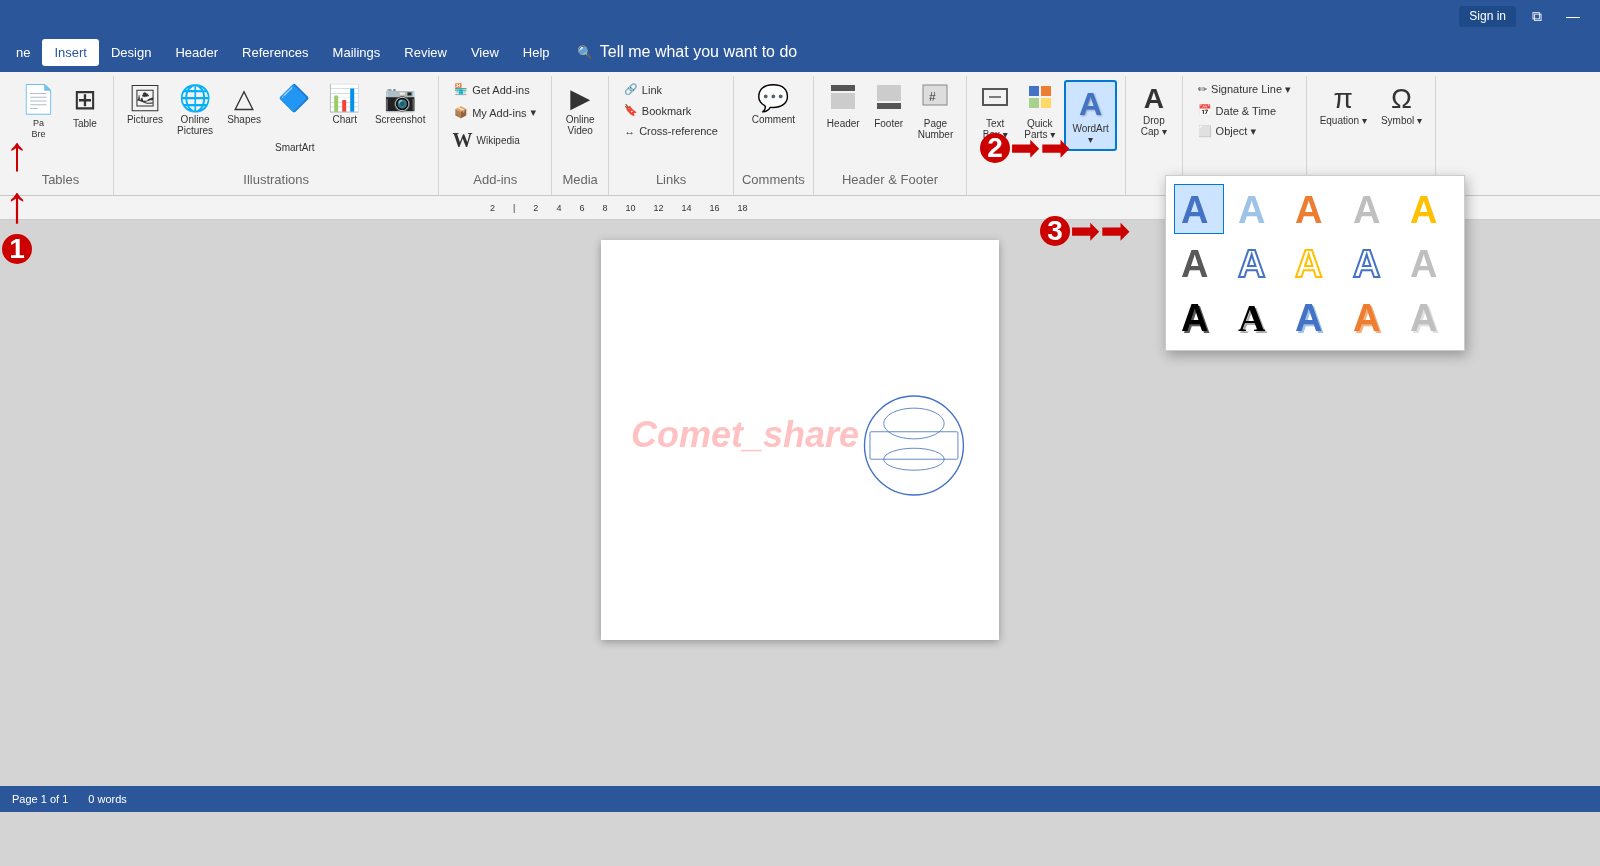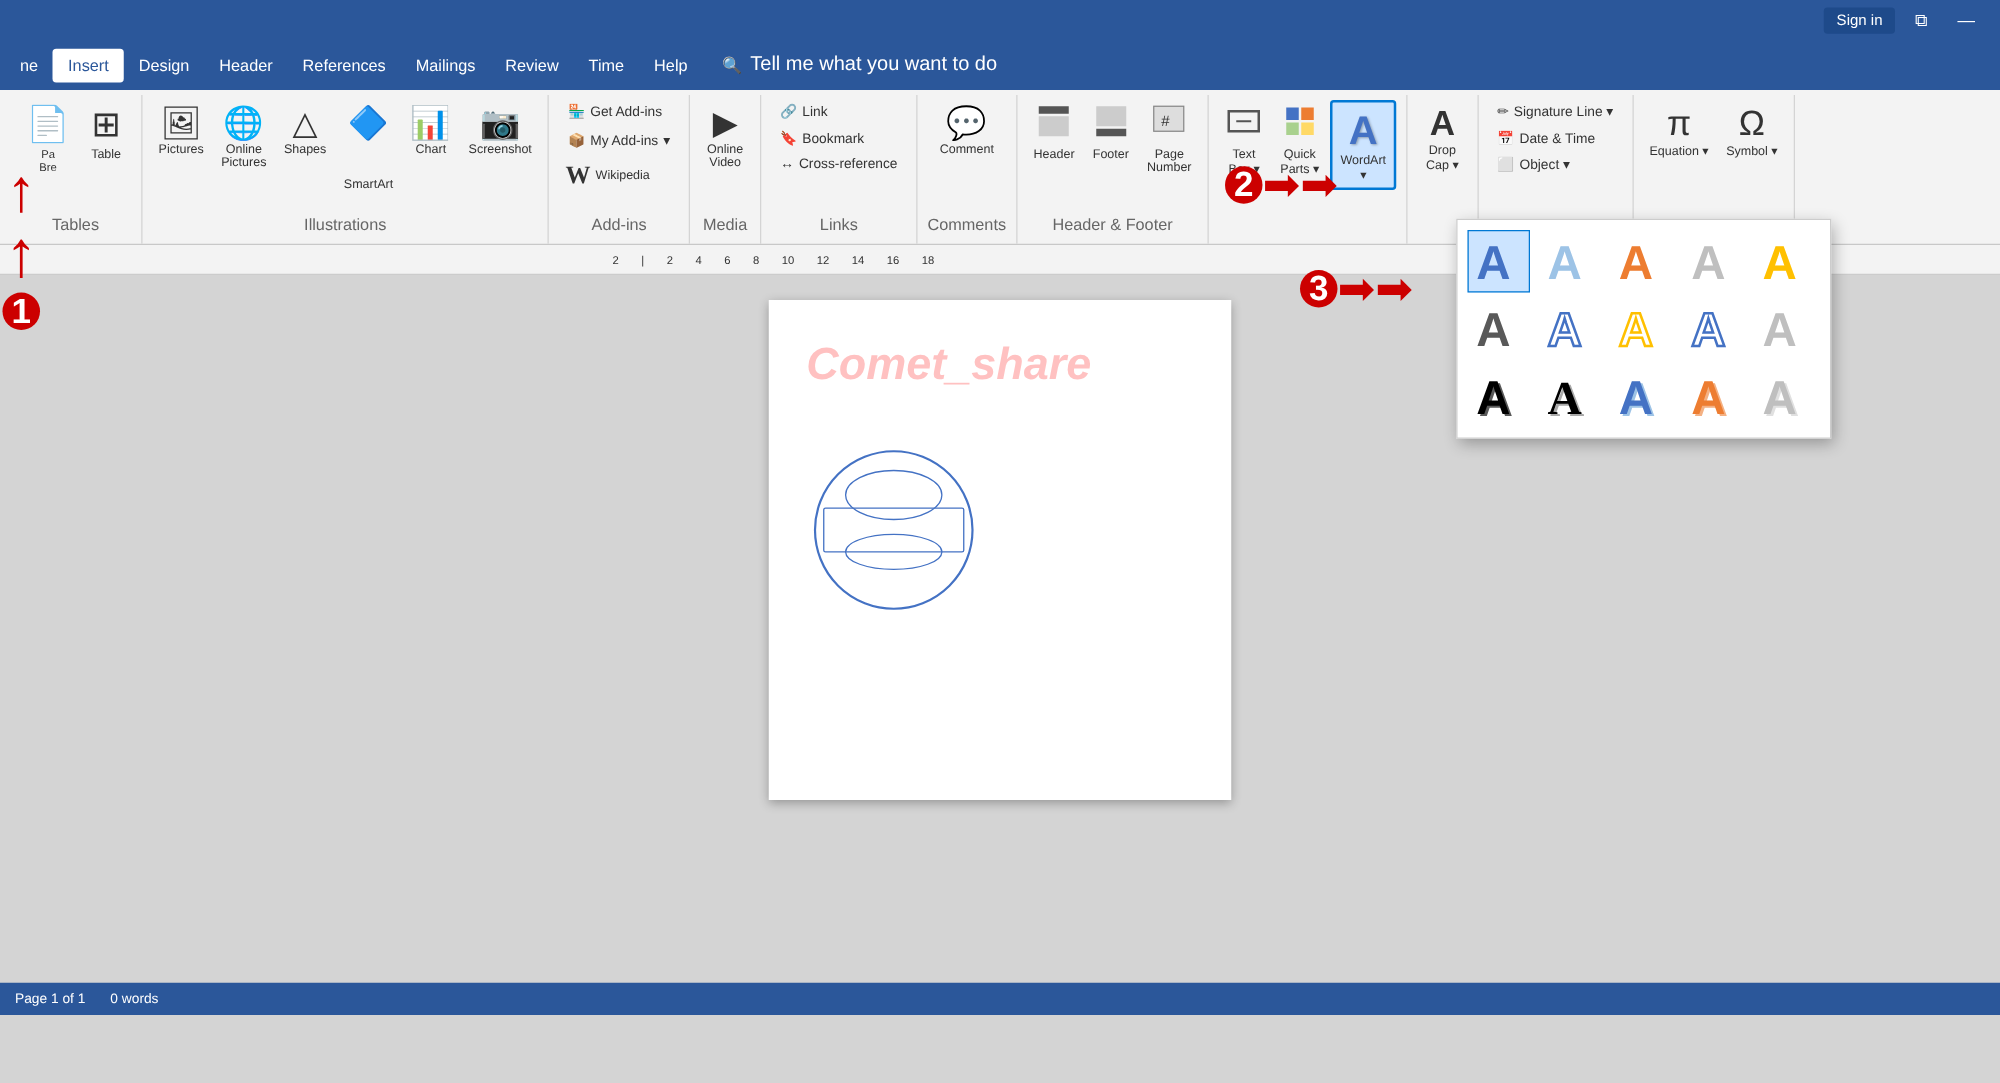--- a/index.html
+++ b/index.html
@@ -164,28 +164,28 @@
       display: flex;
       align-items: center;
       font-size: 9px;
       color: #333;
       gap: 0;
     }
 
     
     .page {
       background: white;
-      width: 370px;
+      width: 398px;
       min-height: 400px;
       box-shadow: 0 2px 8px rgba(0,0,0,0.3);
       position: relative;
       padding: 30px;
       display: flex;
-      flex-direction: column;
-      align-items: flex-start;
+      flex-direction: row;
+      align-items: center;
     }
     .page-watermark {
       font-size: 36px;
       font-weight: bold;
       color: rgba(255, 100, 100, 0.4);
       margin-bottom: 10px;
       font-style: italic;
     }
     .page-logo {
       width: 140px;
@@ -222,21 +222,21 @@
 </div>
 
 <div class="menu-bar">
   <span class="menu-item">ne</span>
   <span class="menu-item active">Insert</span>
   <span class="menu-item">Design</span>
   <span class="menu-item">Header</span>
   <span class="menu-item">References</span>
   <span class="menu-item">Mailings</span>
   <span class="menu-item">Review</span>
-  <span class="menu-item">Time</span>
+  <span class="menu-item">View</span>
   <span class="menu-item">Help</span>
   <span style="color:white; font-size:13px; margin-left:16px;">🔍</span>
   <span style="color:white; font-size:16px; margin-left:6px;">Tell me what you want to do</span>
 </div>
 
 <div class="ribbon" style="position:relative; min-height:100px;">
 
   <div class="ribbon-group">
     <div class="ribbon-group-content">
       <div class="ribbon-btn">

